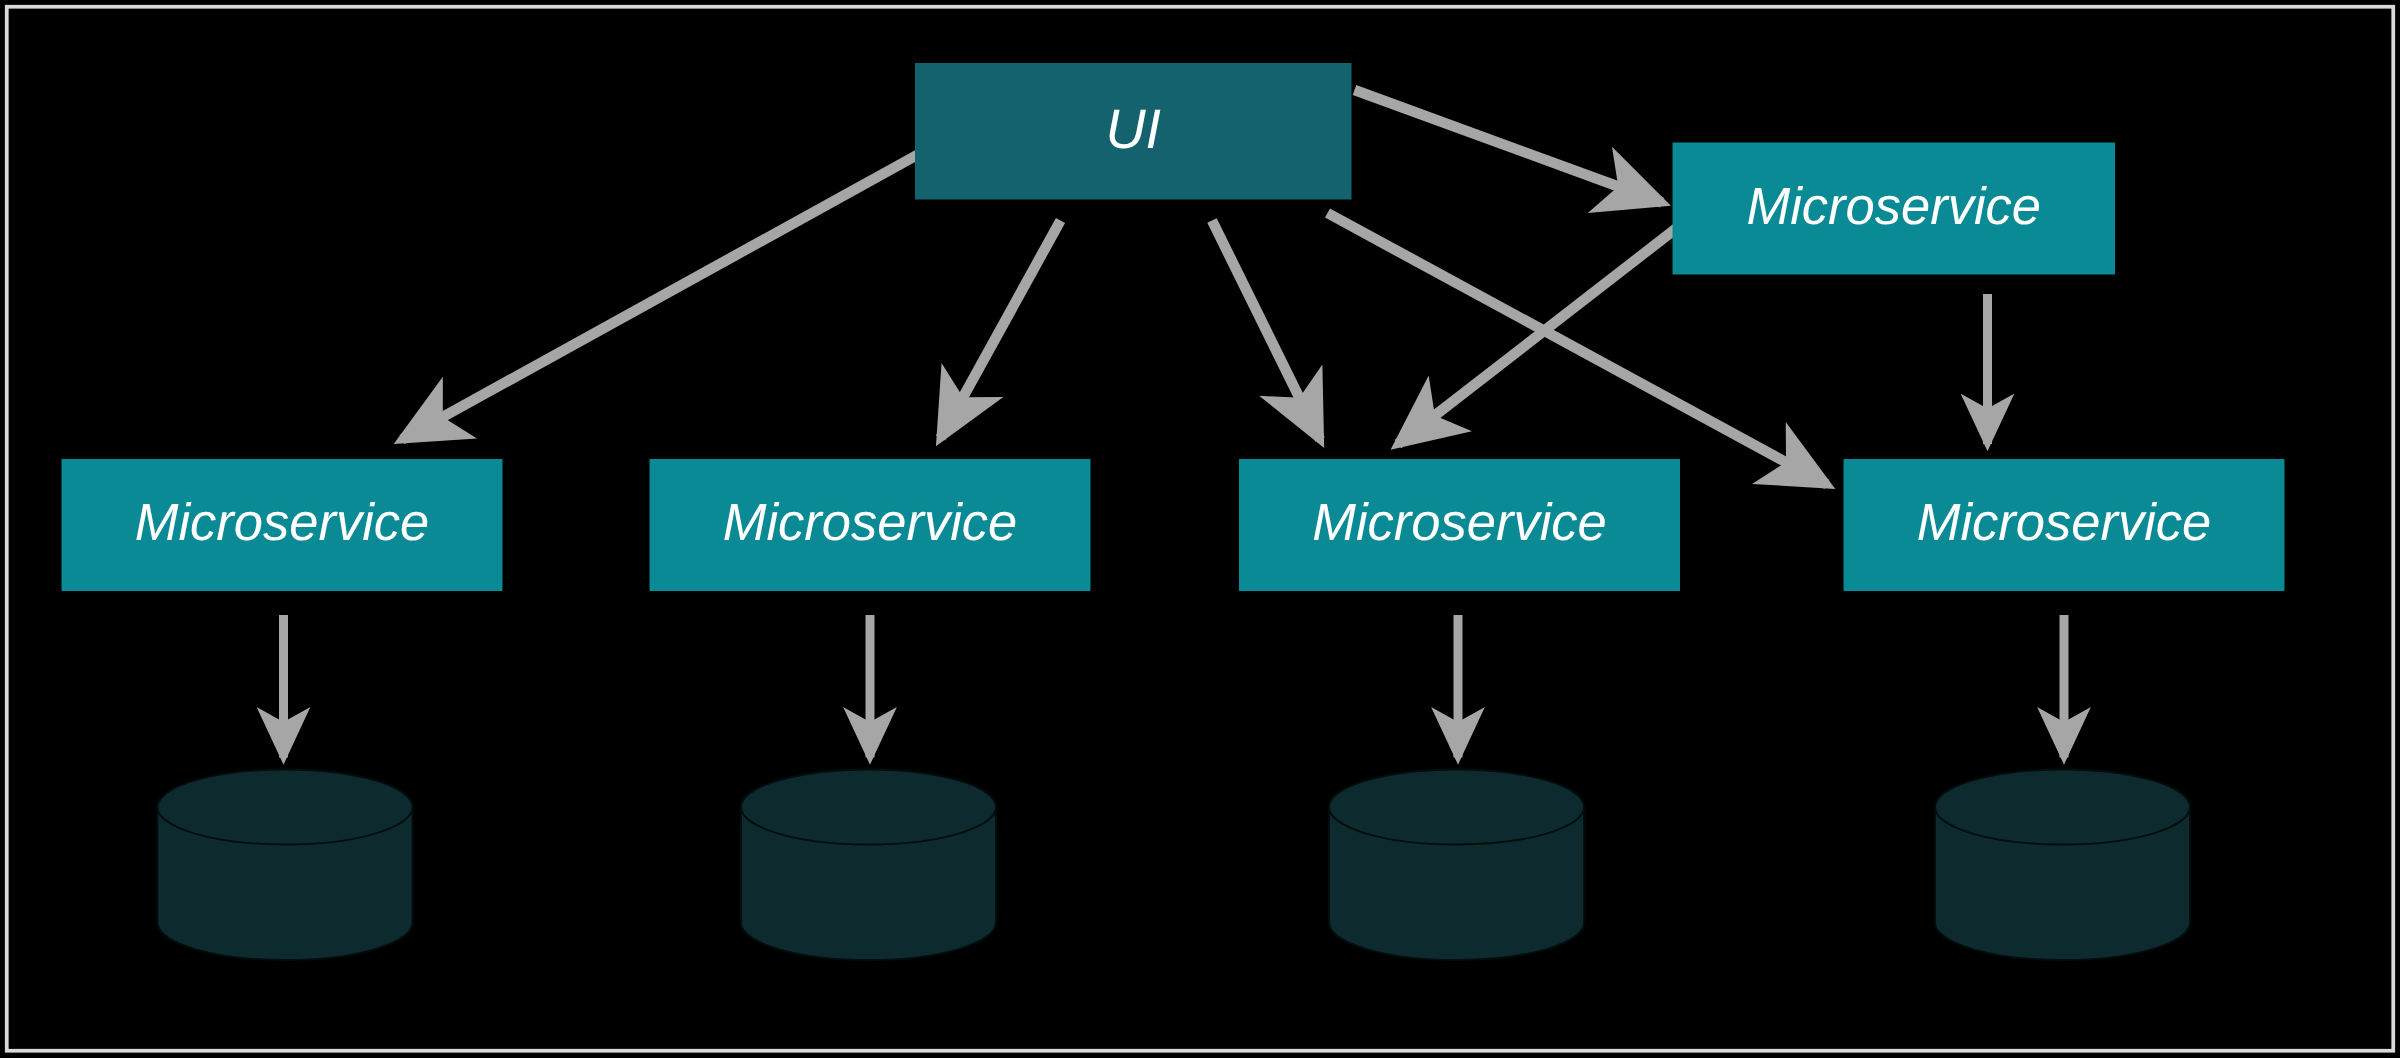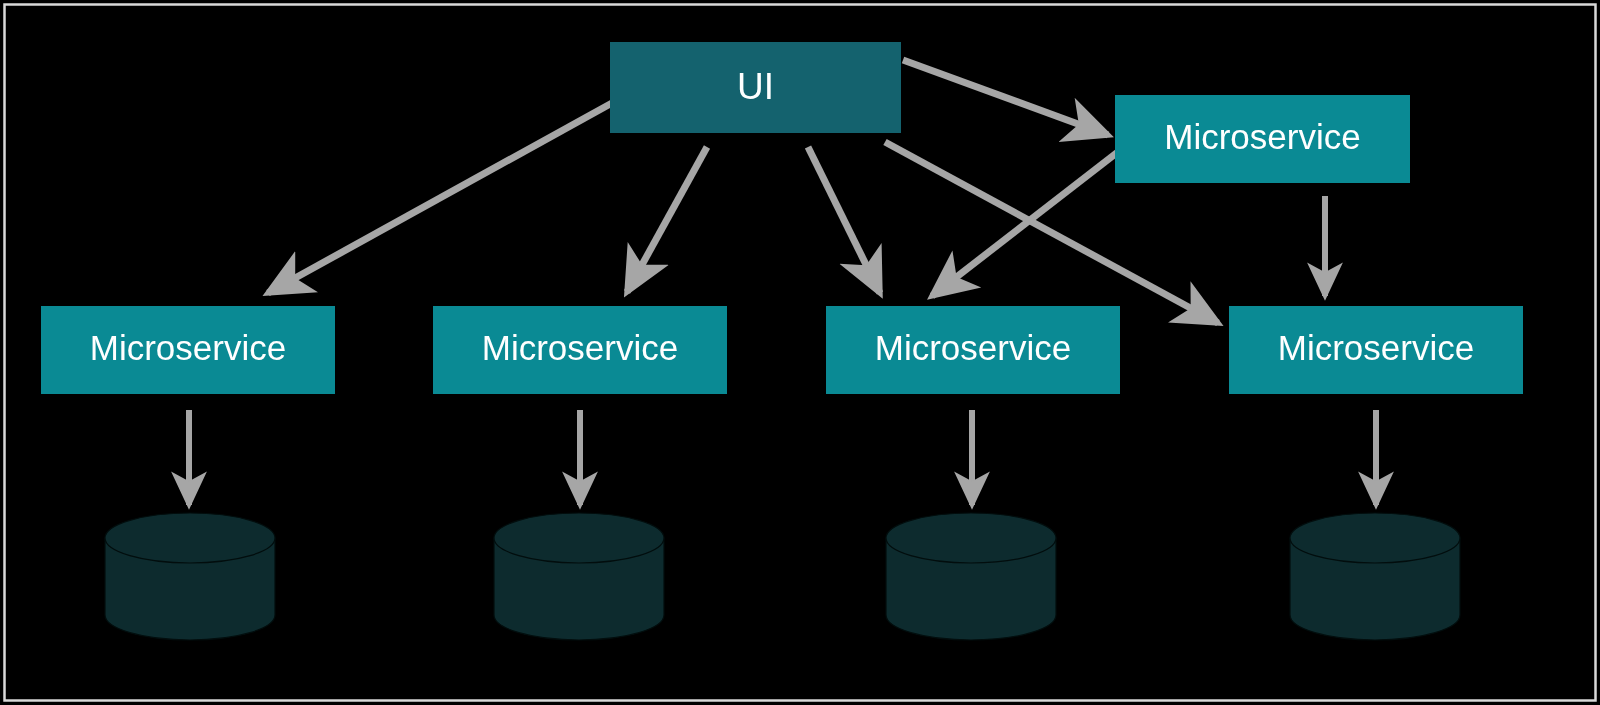--- a/index.html
+++ b/index.html
@@ -12,20 +12,21 @@
     width: 1600px;
     height: 705px;
     overflow: hidden;
     font-family: "Liberation Sans", sans-serif;
   }
   #diagram-canvas {
     position: relative;
     width: 1600px;
     height: 600px;
     background: #84cc16;
+    font-style: italic;
   }
   #diagram-svg {
     display: block;
     width: 1600px;
     height: 705px;
   }
   .node-label {
     font-family: "Liberation Sans", sans-serif;
     fill: #ffffff;
     text-anchor: middle;

